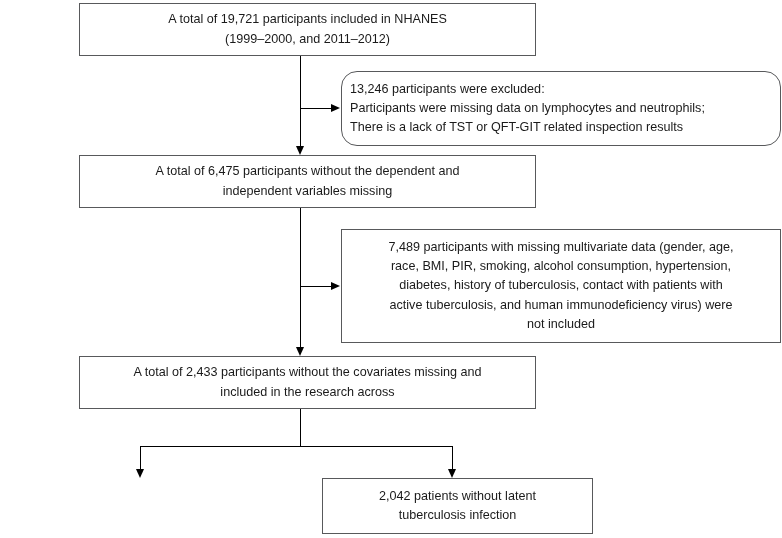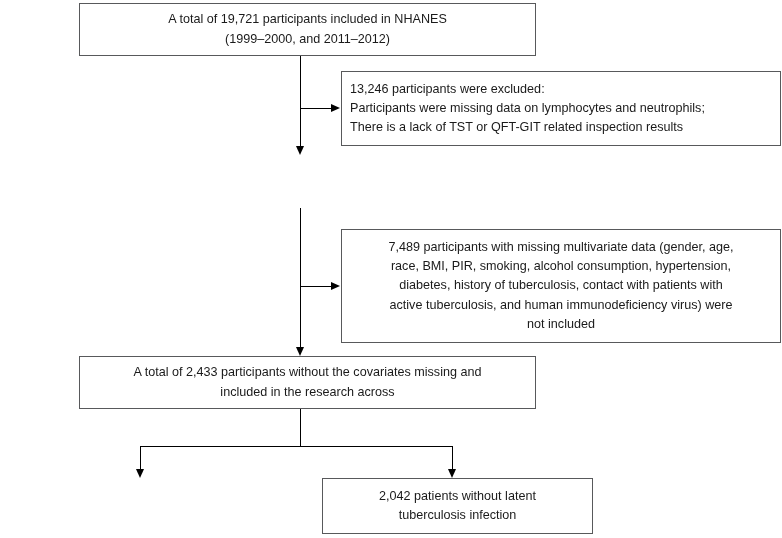--- a/index.html
+++ b/index.html
@@ -70,26 +70,30 @@
 </head>
 <body>
 
 <div id="canvas">
 
   <div class="node" style="left:79px; top:3px; width:457px; height:53px;">
     <span class="txt">A total of 19,721 participants included in NHANES
 (1999–2000, and 2011–2012)</span>
   </div>
 
-  <div class="node left-align" style="left:341px; top:71px; width:440px; height:75px;">
+  <div class="node left-align" style="left:341px; top:71px; width:440px; height:75px;border-radius:16px;">
     <span class="txt">13,246 participants were excluded:
 Participants were missing data on lymphocytes and neutrophils;
 There is a lack of TST or QFT-GIT related inspection results</span>
   </div>
 
+  <div class="node" style="left:79px; top:155px; width:457px; height:53px;">
+    <span class="txt">A total of 6,475 participants without the dependent and
+independent variables missing</span>
+  </div>
 
   <div class="node" style="left:341px; top:229px; width:440px; height:114px;">
     <span class="txt">7,489 participants with missing multivariate data (gender, age,
 race, BMI, PIR, smoking, alcohol consumption, hypertension,
 diabetes, history of tuberculosis, contact with patients with
 active tuberculosis, and human immunodeficiency virus) were
 not included</span>
   </div>
 
   <div class="node" style="left:79px; top:356px; width:457px; height:53px;justify-content:flex-end;">

